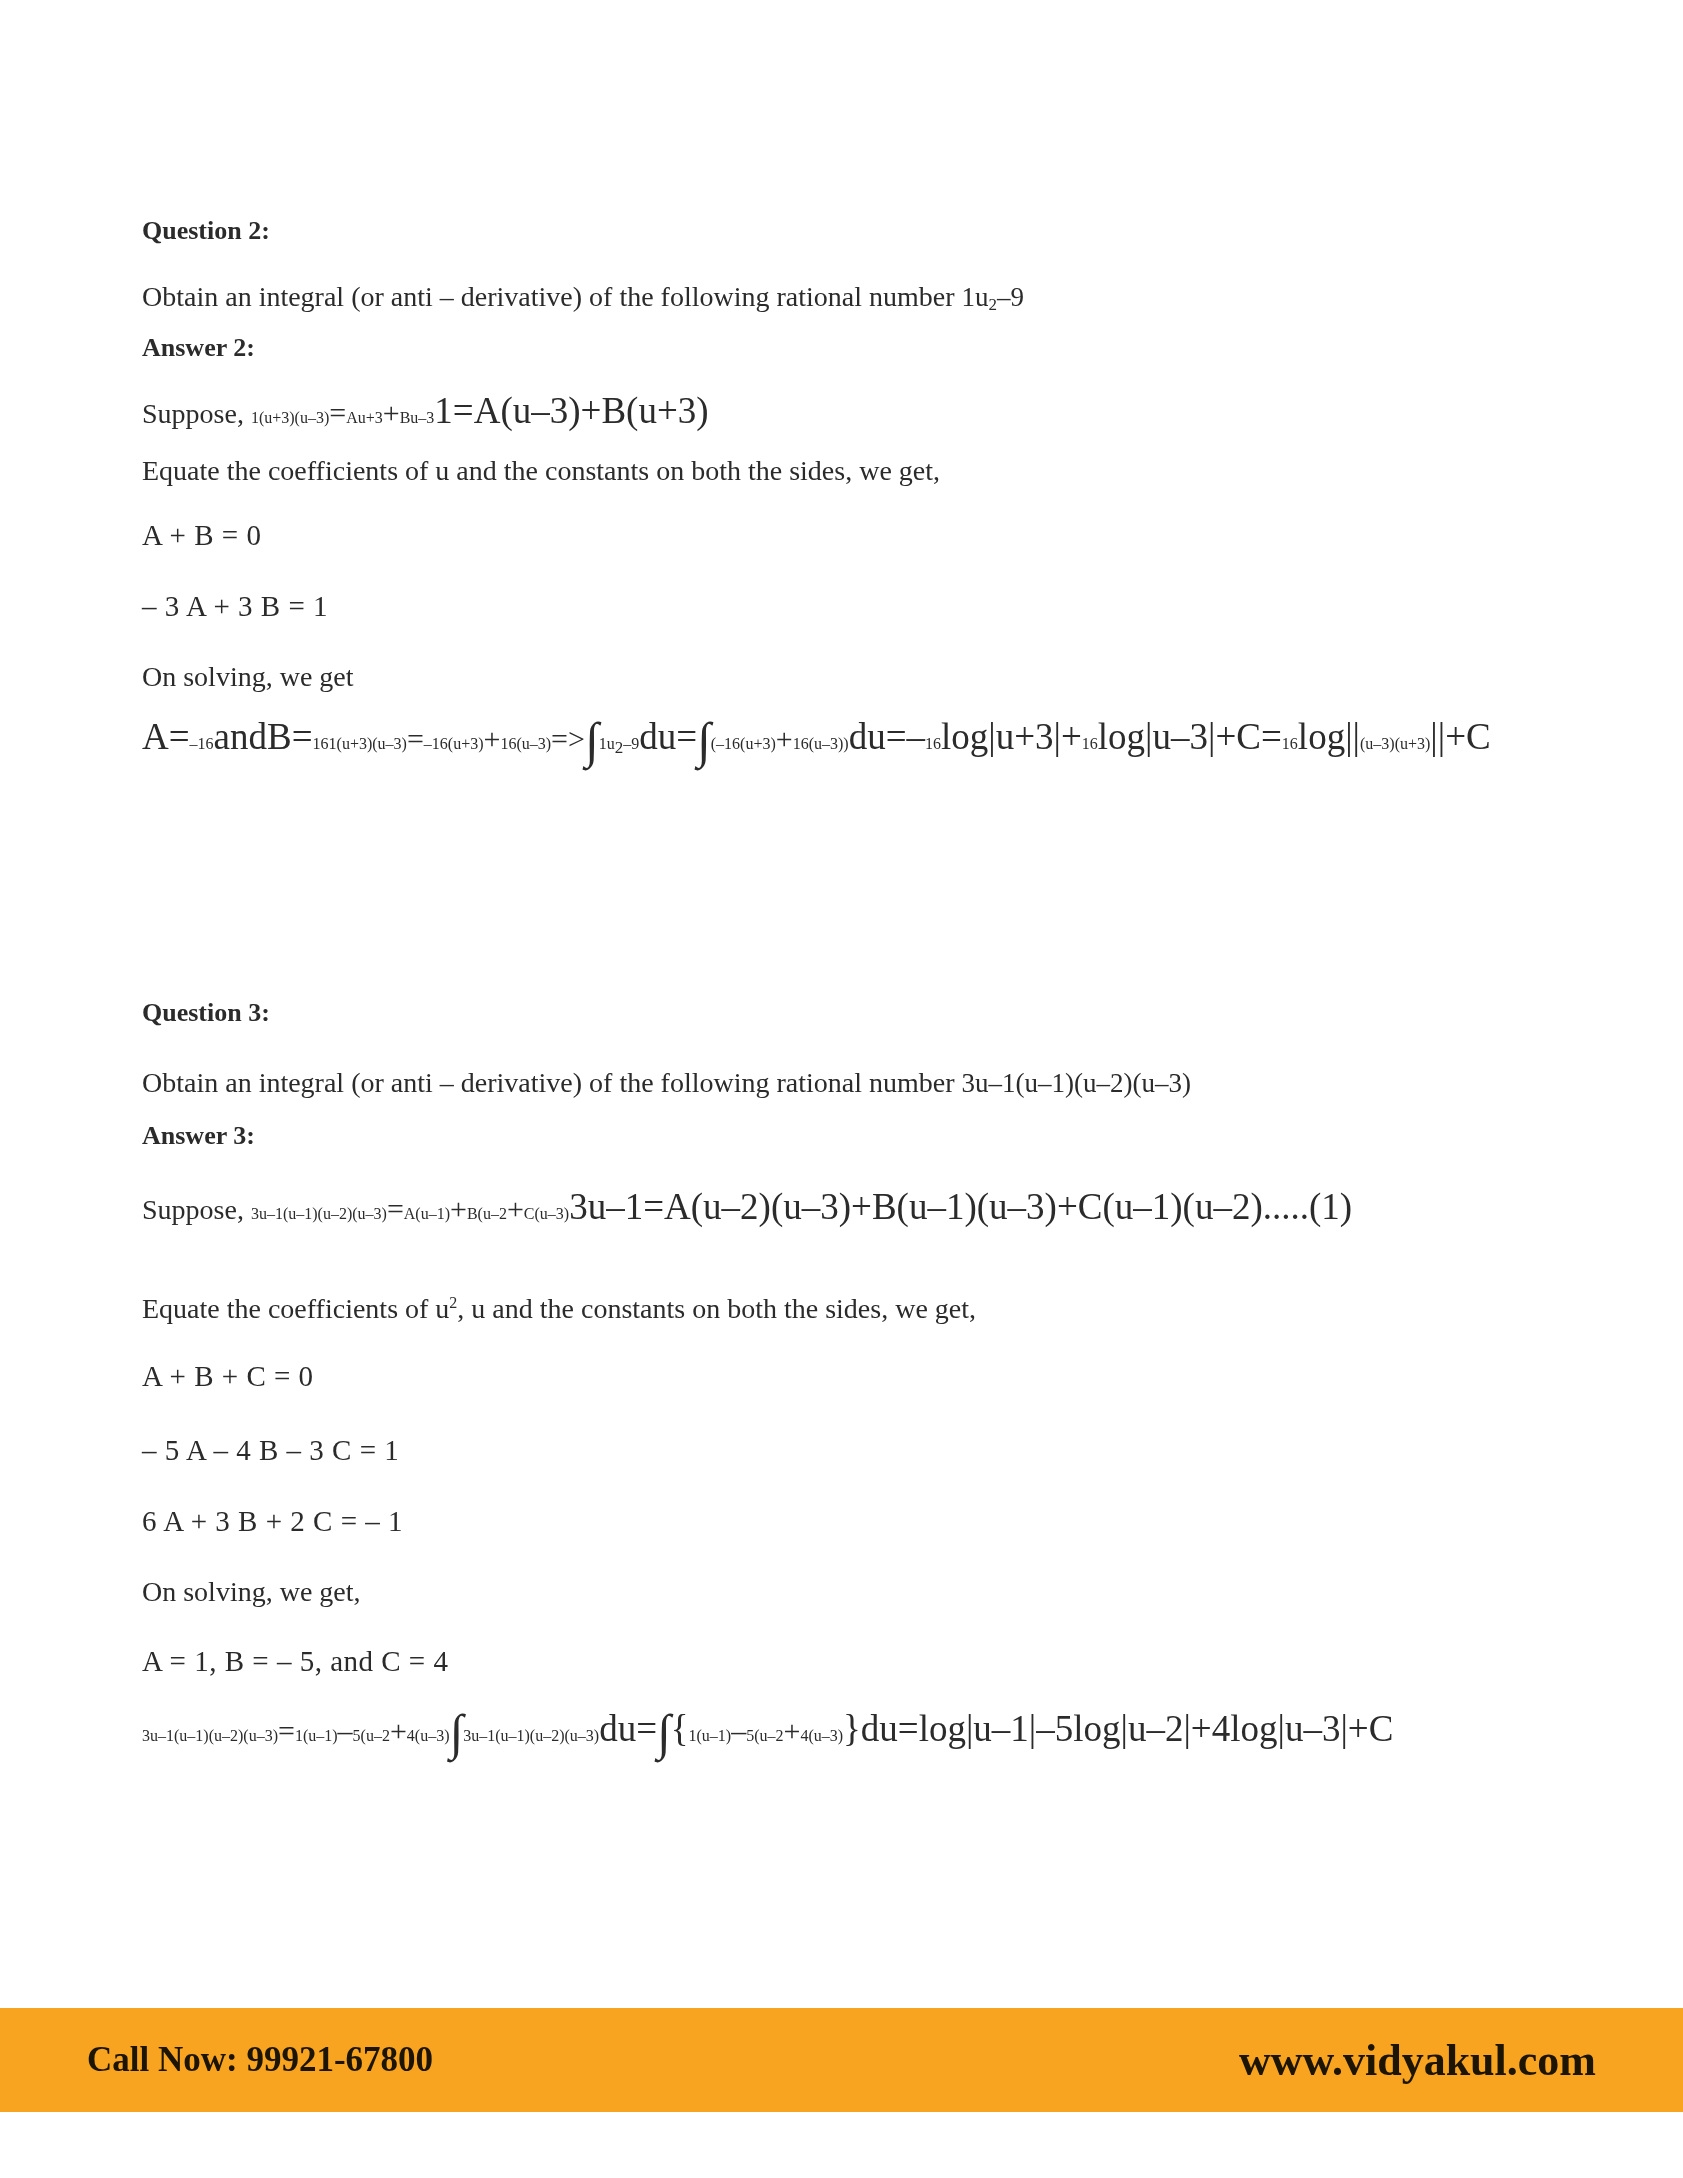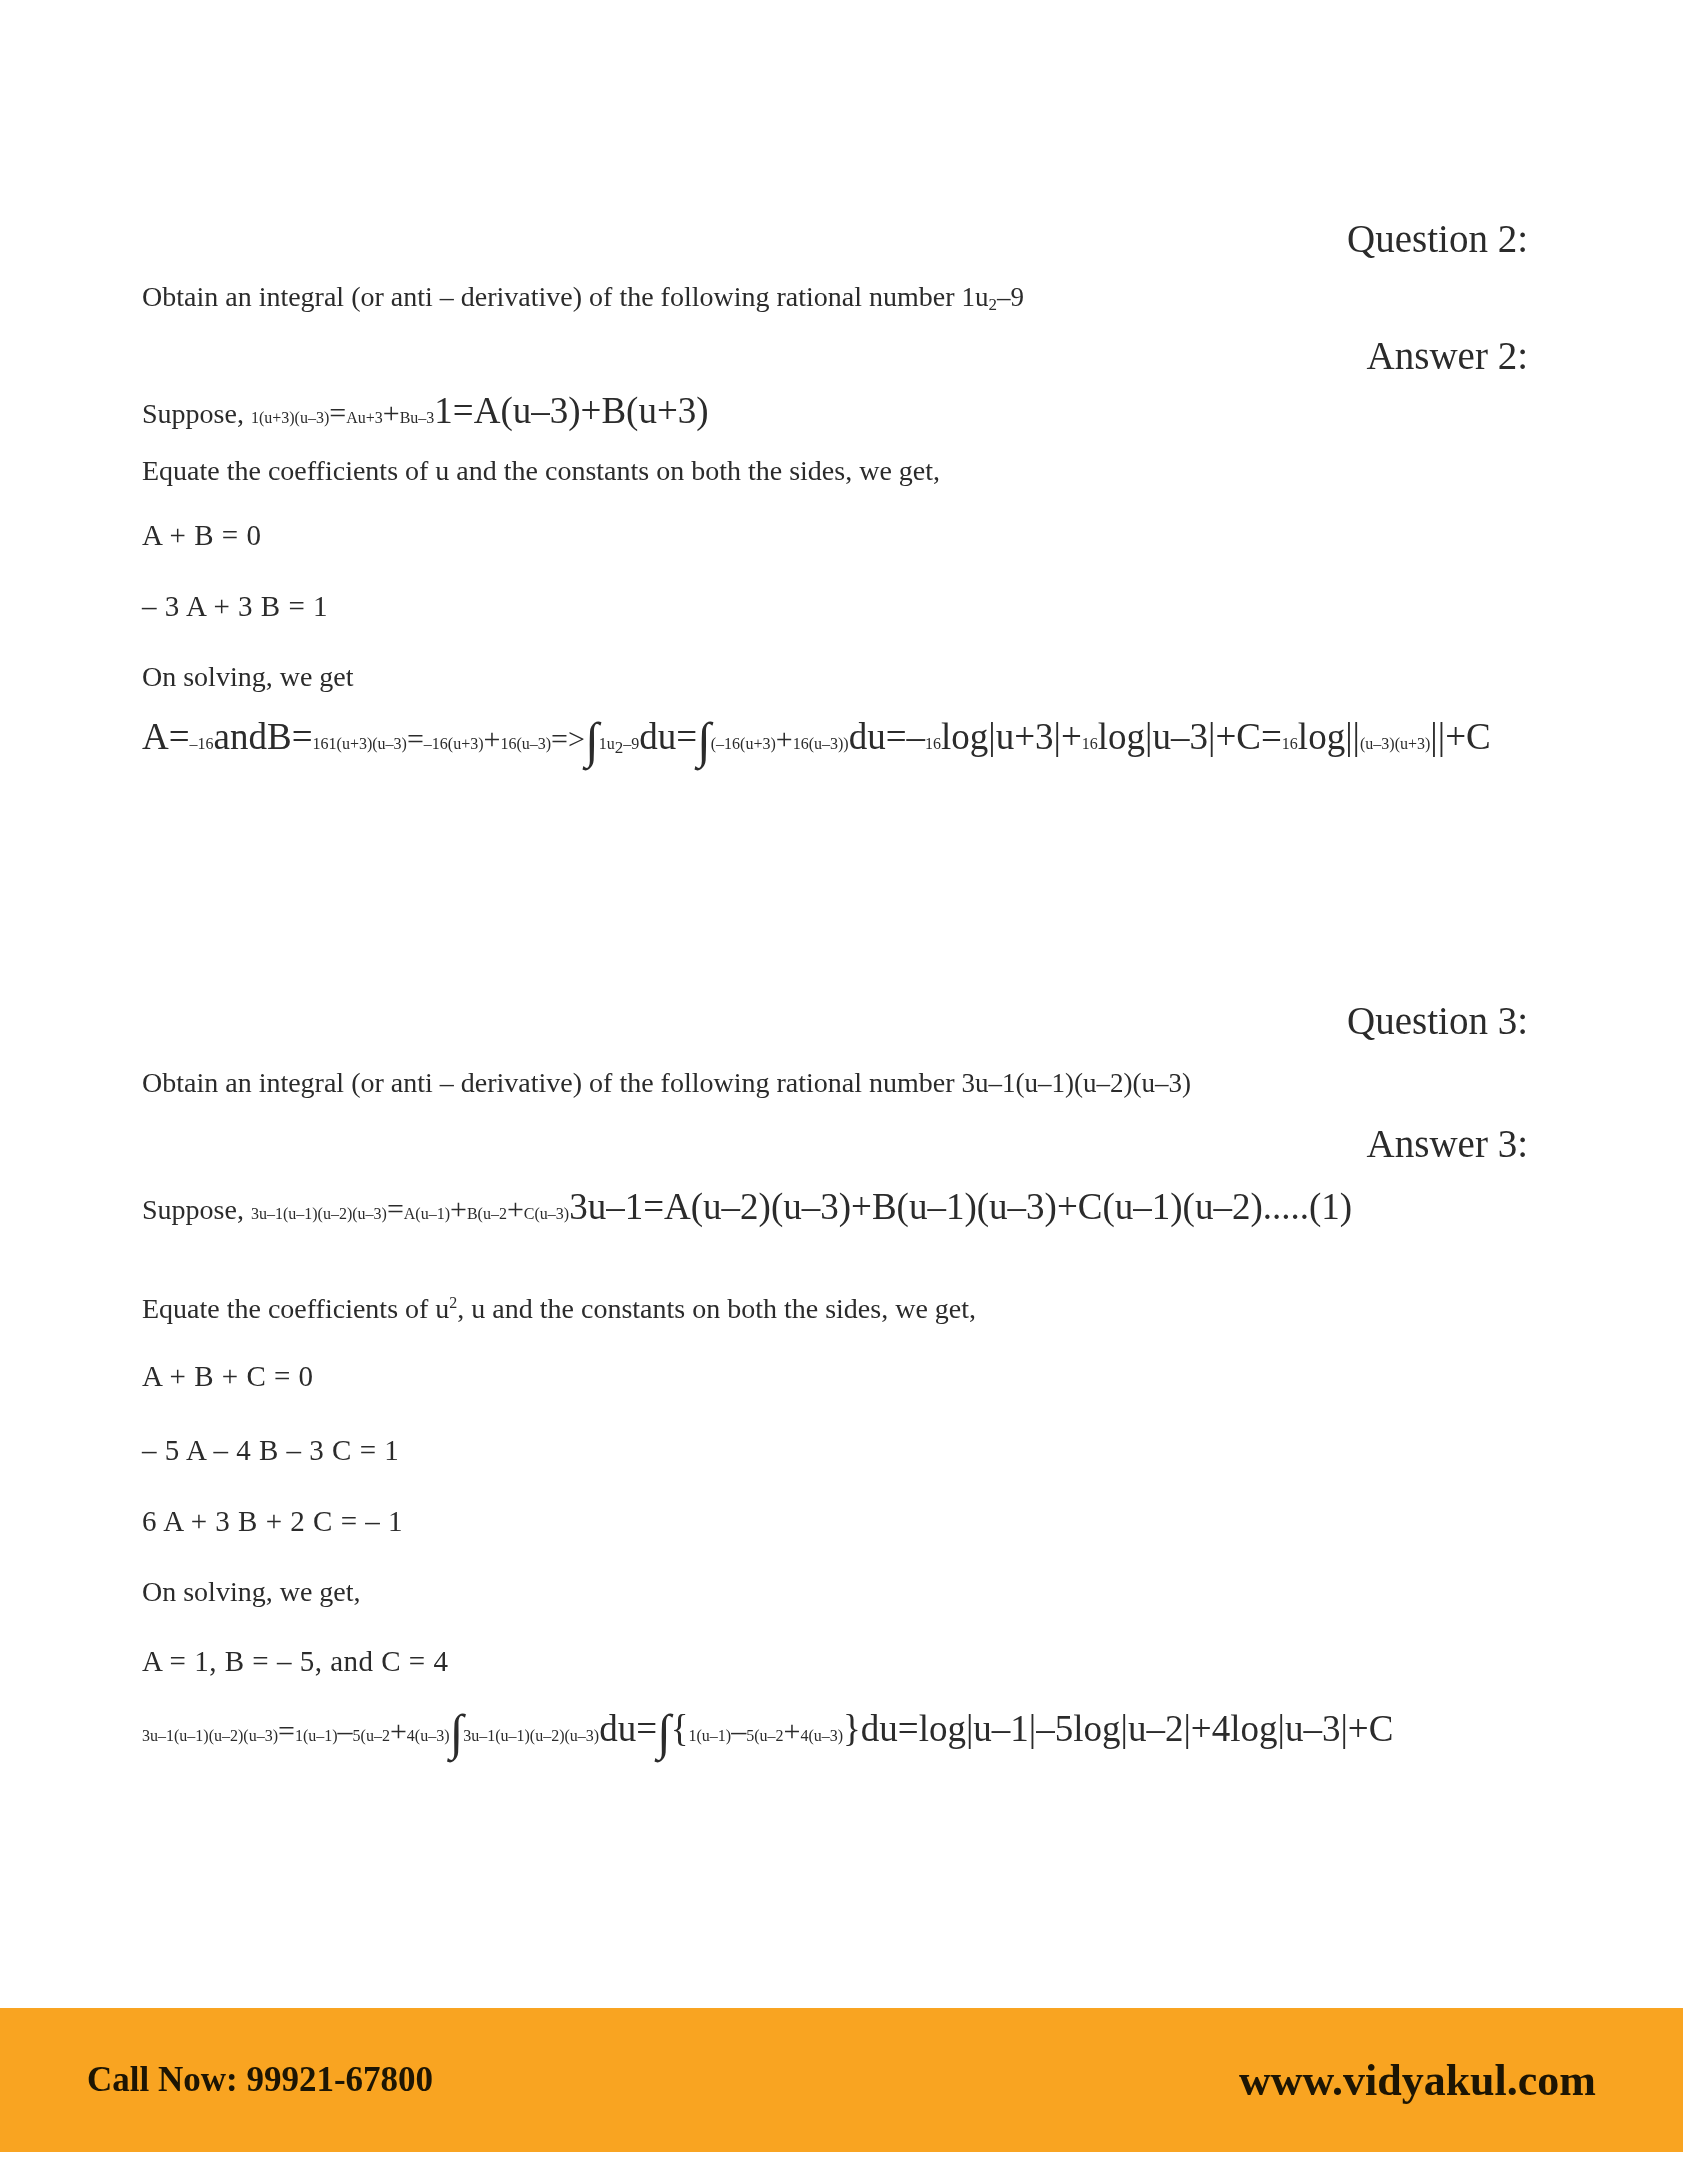--- a/index.html
+++ b/index.html
@@ -6,37 +6,37 @@
   body{
     width:1683px;height:2178px;
     background:#ffffff;
     font-family:"Liberation Serif","DejaVu Serif",serif;
     color:var(--ink,#2b2b2b);
     position:relative;
     overflow:hidden;
   }
   .page{position:absolute;inset:0;}
   .block{position:absolute;left:142px;width:1386px;}
-  .qheading{font-weight:normal;font-size:39px;text-align:right;}
+  .qheading{font-weight:bold;font-size:26px;}
   .bodyline{font-size:28px;}
   .eqline{font-size:29px;letter-spacing:0.5px;}
   .mixed{line-height:53px;}
   .result{line-height:59px;}
   
   .seg-b{font-size:28px;margin-top:16px;}
   .seg-bs{font-size:27px;}
   .seg-sm{font-size:16px;}
   .seg-md{font-size:30px;}
   .seg-lg{font-size:37px;}
   .seg-int{font-size:50px;line-height:0;vertical-align:-8px;font-weight:400;}
   .seg-sub{font-size:17px;vertical-align:-4px;}
   .seg-sup{font-size:16px;vertical-align:10px;}
   
   .footer-band{
-    position:absolute;left:0;top:2008px;width:1683px;height:144px;
+    position:absolute;left:0;top:2008px;width:1683px;height:104px;
     background:var(--accent,#F9A421);
     display:flex;align-items:center;justify-content:space-between;
     padding:0 87px;box-sizing:border-box;
   }
   .footer-band .phone{font-weight:bold;font-size:35px;color:var(--footer-ink,#1d1503);}
   .footer-band .site{font-weight:bold;font-size:44px;color:var(--footer-ink,#1d1503);}
 </style>
 </head>
 <body style="--ink: #2b2b2b; --accent: #F9A421; --footer-ink: #1d1503; background: rgb(255, 255, 255);">
 

